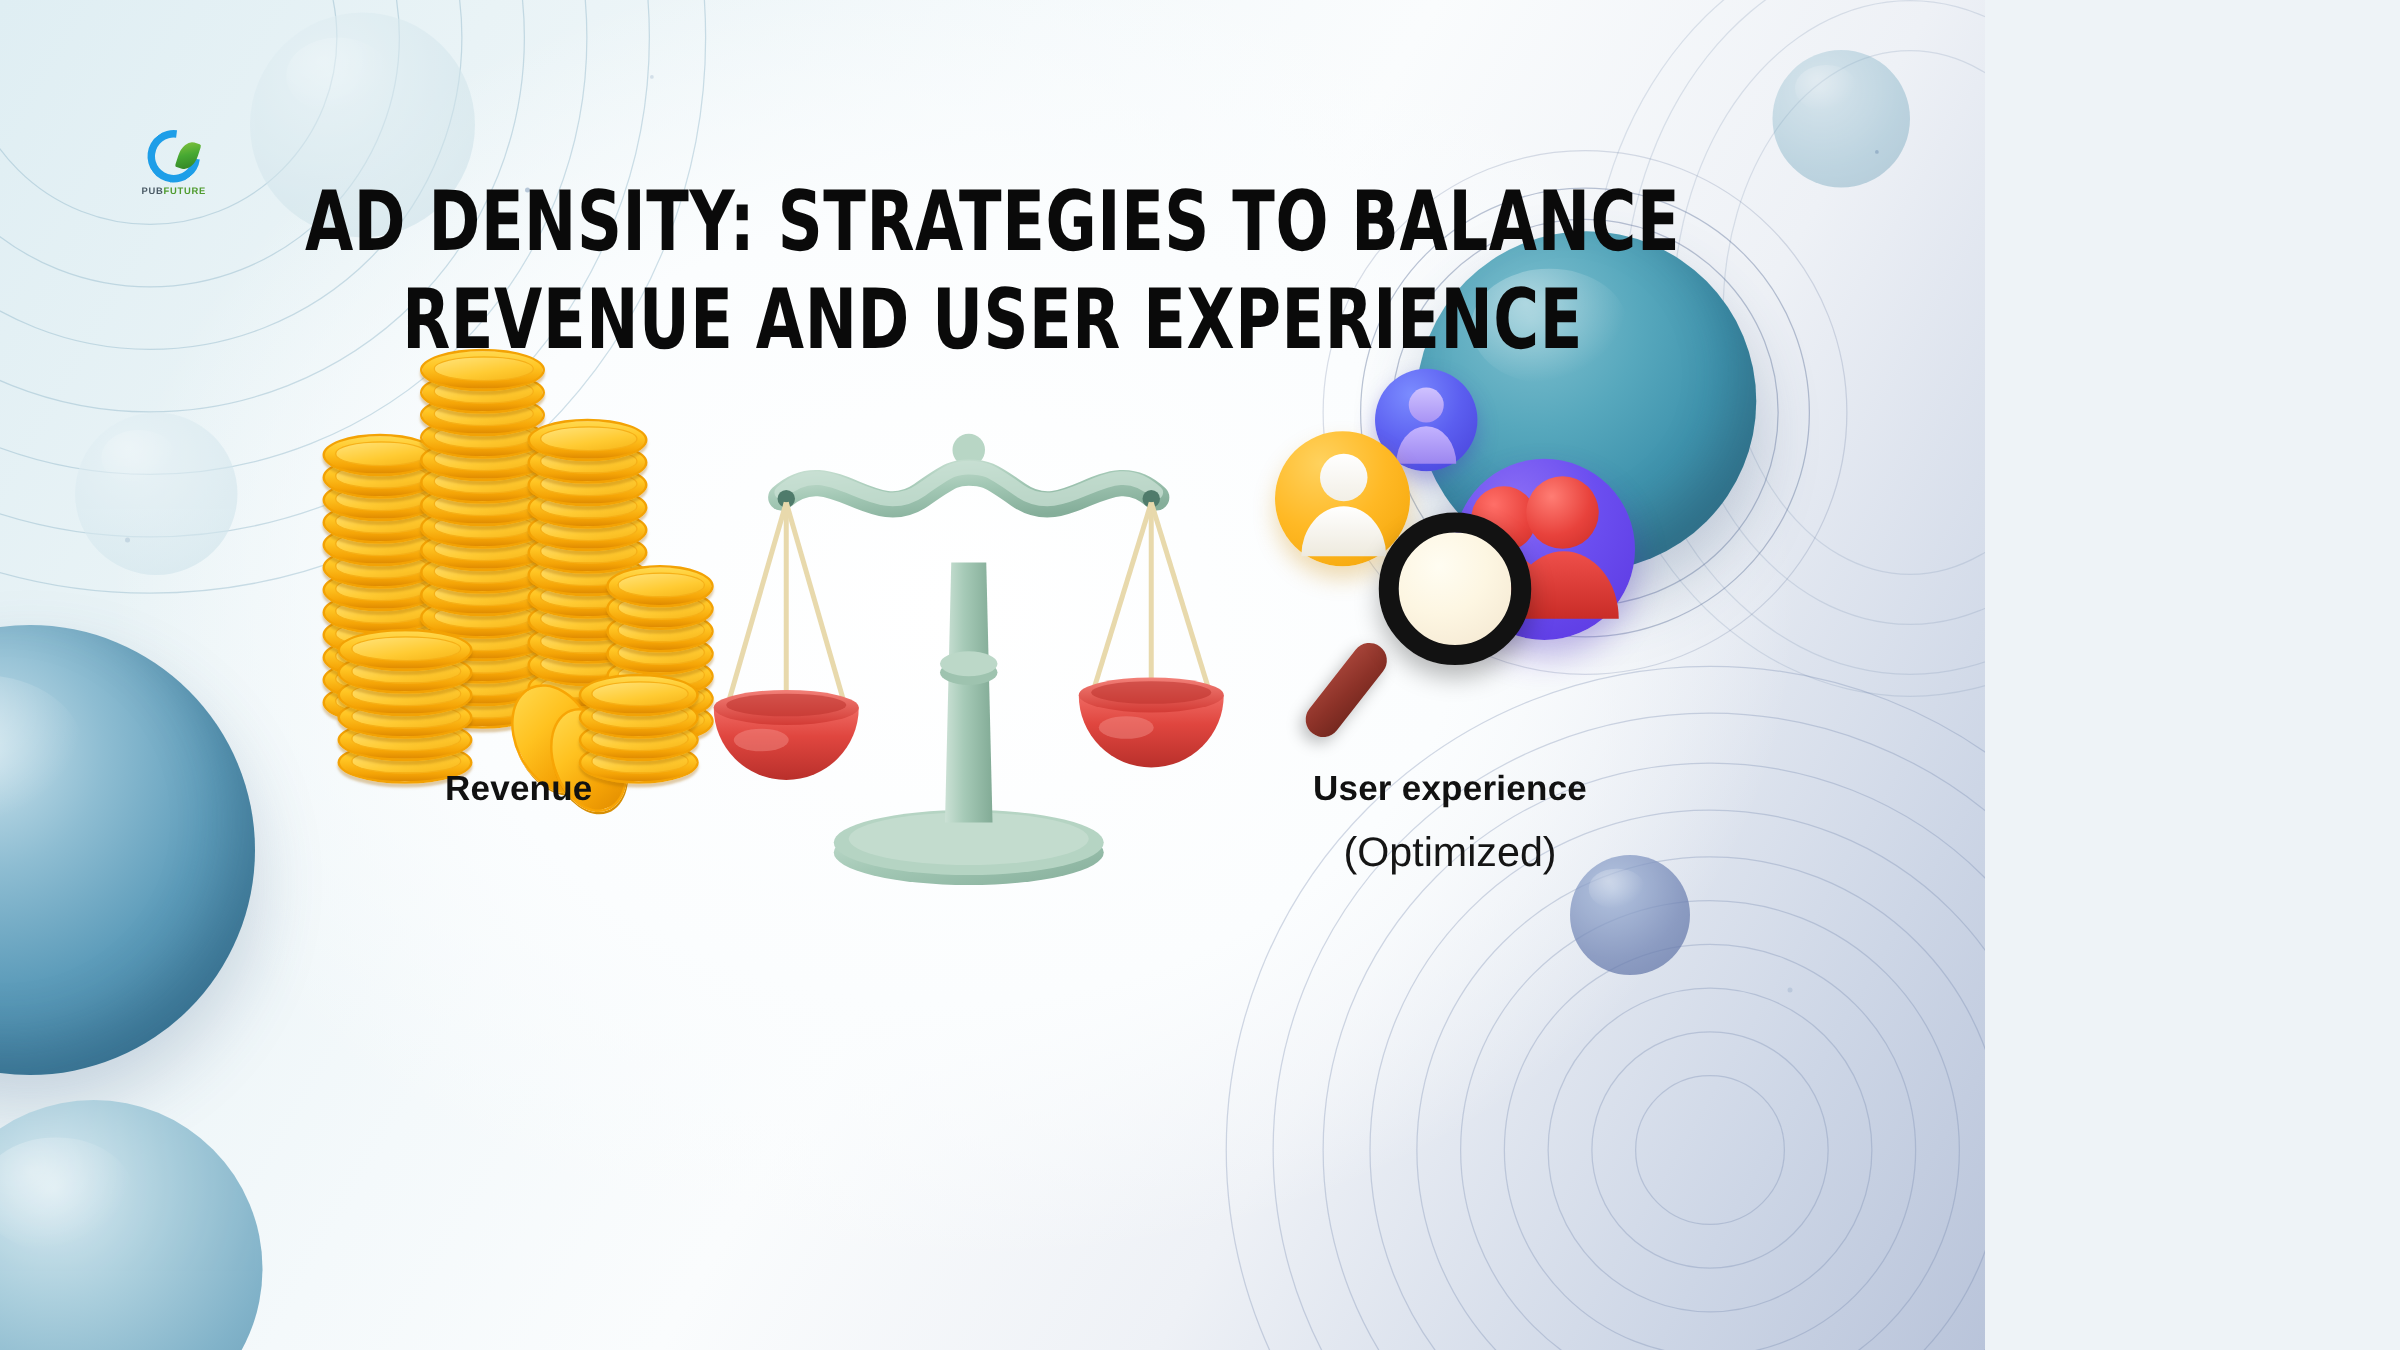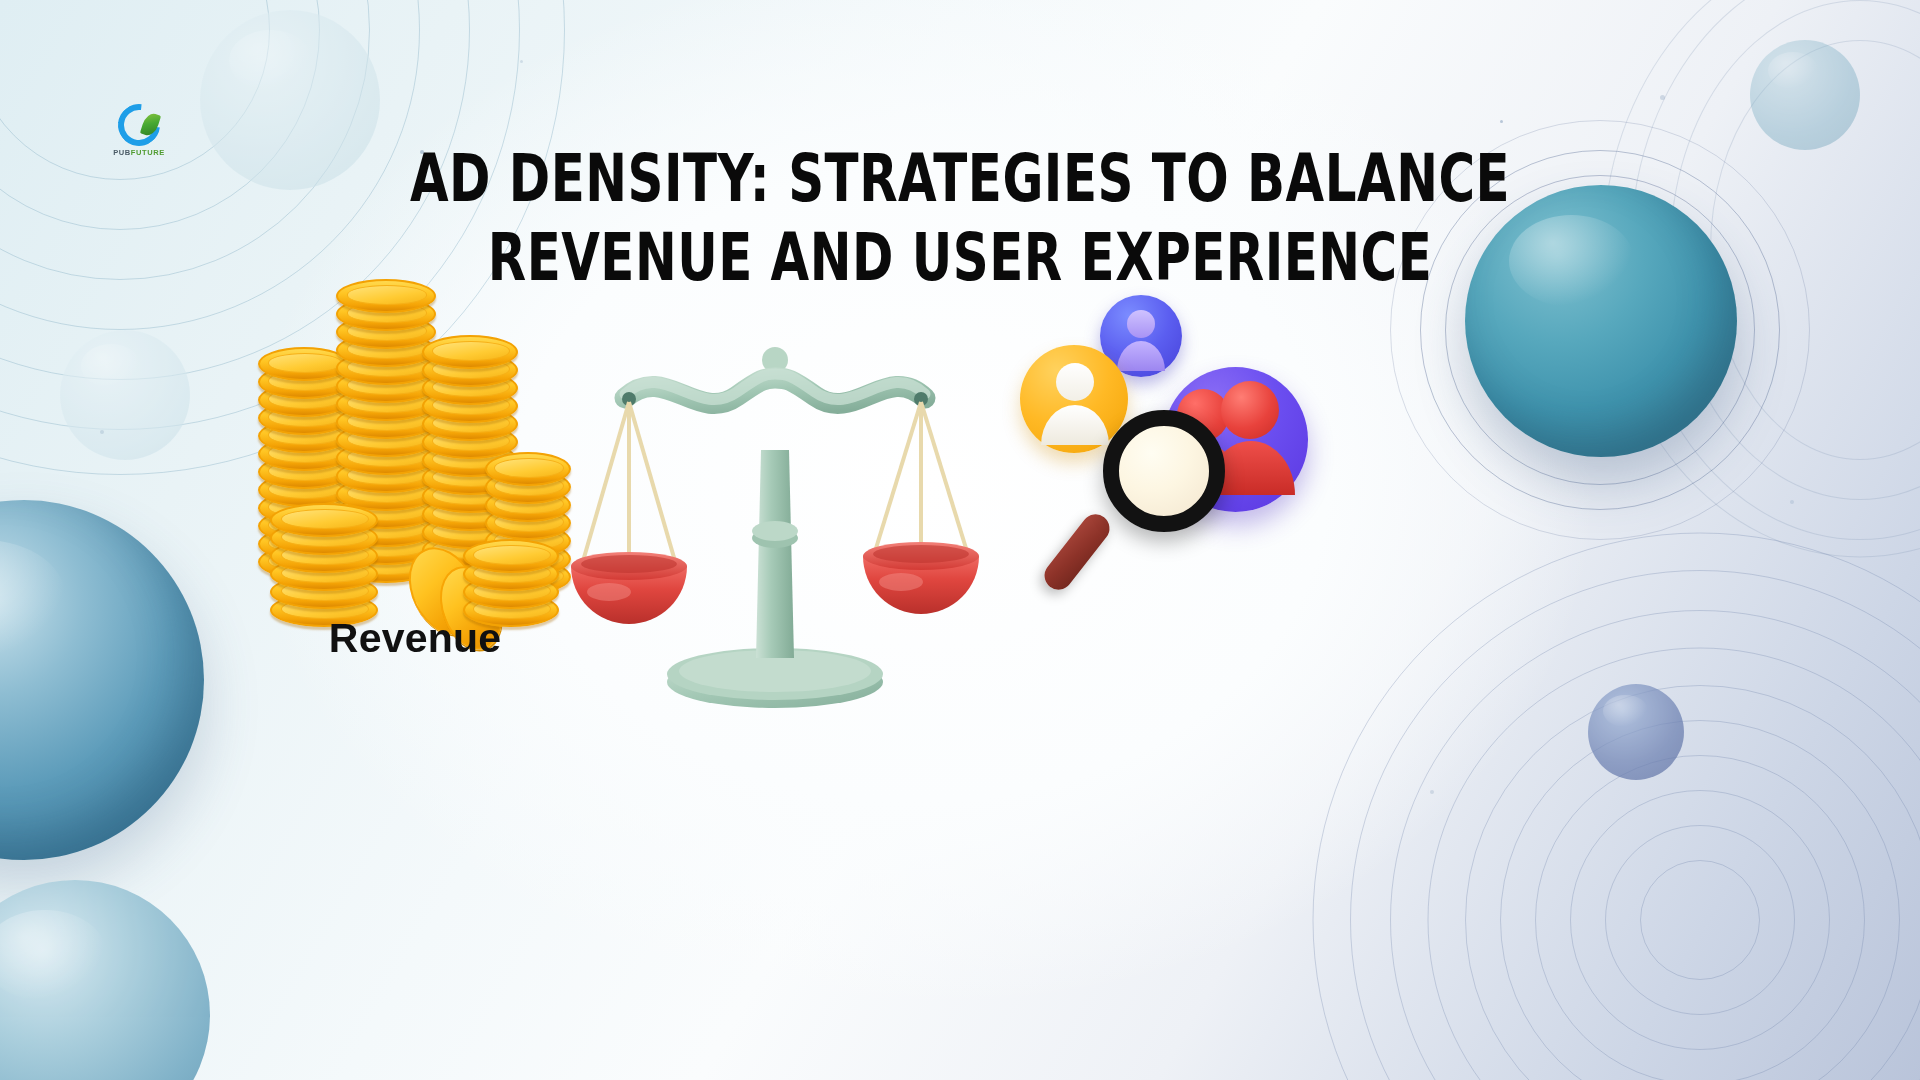--- a/index.html
+++ b/index.html
@@ -6,21 +6,21 @@
   html,body { width:1920px; height:1080px; overflow:hidden; }
   body {
     font-family: "Liberation Sans", sans-serif;
     background:#eef3f7;
     position:relative;
   }
 
   
   #stage{
     position:absolute; inset:0;
-    width:1920px; height:1080px;
+    width:1588px; height:1080px;
     overflow:hidden;
     background:
       radial-gradient(ellipse 900px 700px at 48% 45%, #ffffff 0%, #fbfdfe 45%, rgba(246,250,252,0) 75%),
       linear-gradient(120deg, #dfeef3 0%, #e9f3f6 18%, #f4f9fb 38%, #fafcfd 52%, #eef1f6 70%, #cdd6e6 88%, #b9c4da 100%);
   }
   .bg-layer{ position:absolute; inset:0; pointer-events:none; }
 
   
   .tl-arcs{ position:absolute; left:-330px; top:-420px; width:900px; height:900px; }
   .tl-arcs span{
@@ -207,21 +207,21 @@
   #mag-handle{
     position:absolute; left:8px; top:98px; width:28px; height:88px;
     border-radius:14px;
     background:linear-gradient(100deg,#a8453a 0%,#8c3228 55%,#73271e 100%);
     transform:rotate(38deg);
     box-shadow:0 6px 12px rgba(0,0,0,.25);
   }
 
   
   .lab{ position:absolute; text-align:center; color:#111; }
-  .lab .main{ font-size:41px; font-weight:bold; letter-spacing:.2px; }
+  .lab .main{ font-size:28px; font-weight:bold; letter-spacing:.2px; }
   .lab .sub{ font-size:33px; font-weight:400; margin-top:16px; color:#151515; }
   #lab-rev{ left:215px; top:340px; width:400px; }
   #lab-ux{  left:960px; top:340px; width:400px; }
 </style>
 </head>
 <body>
 
 <div id="stage">
 
   <div class="bg-layer">
@@ -464,15 +464,19 @@
       <div id="mag">
         <div id="mag-handle"></div>
         <div id="mag-ring"></div>
       </div>
     </div>
 
     <div class="lab" id="lab-rev">
       <div class="main">Revenue</div>
     </div>
 
+    <div class="lab" id="lab-ux">
+      <div class="main">User experience</div>
+      <div class="sub">(Optimized)</div>
+    </div>
 
   </div>
 </div>
 
 </body></html>

